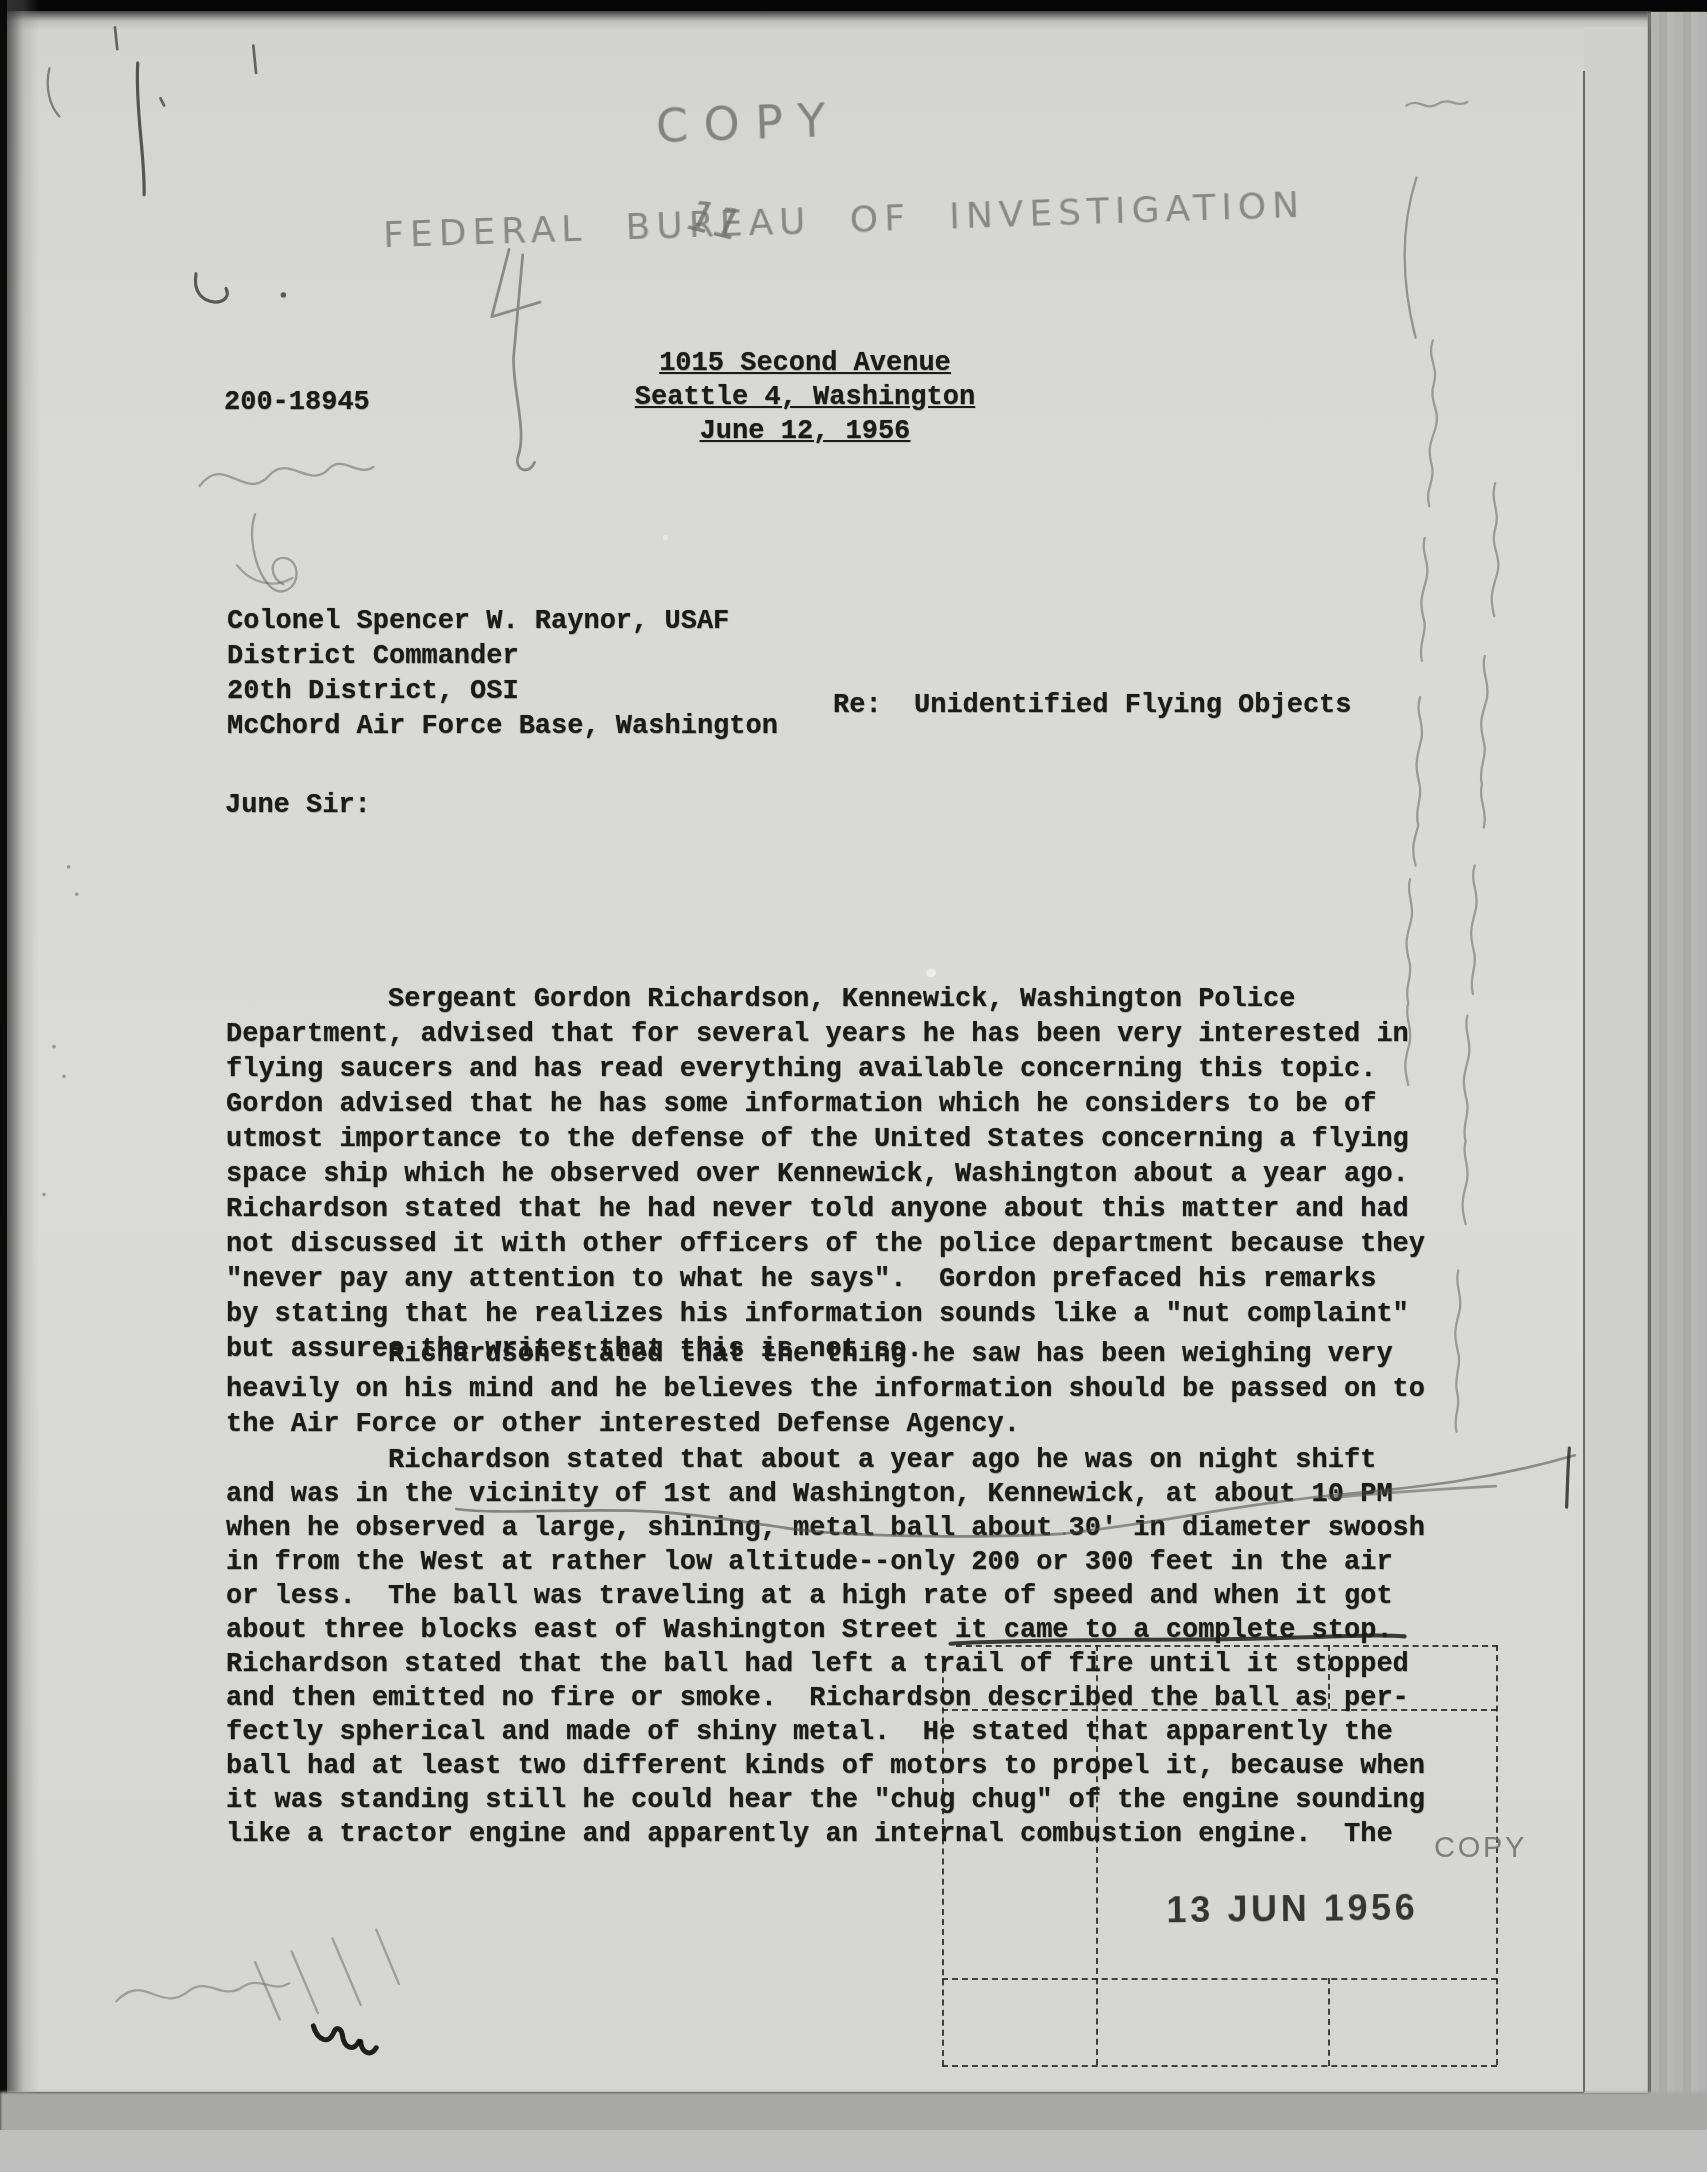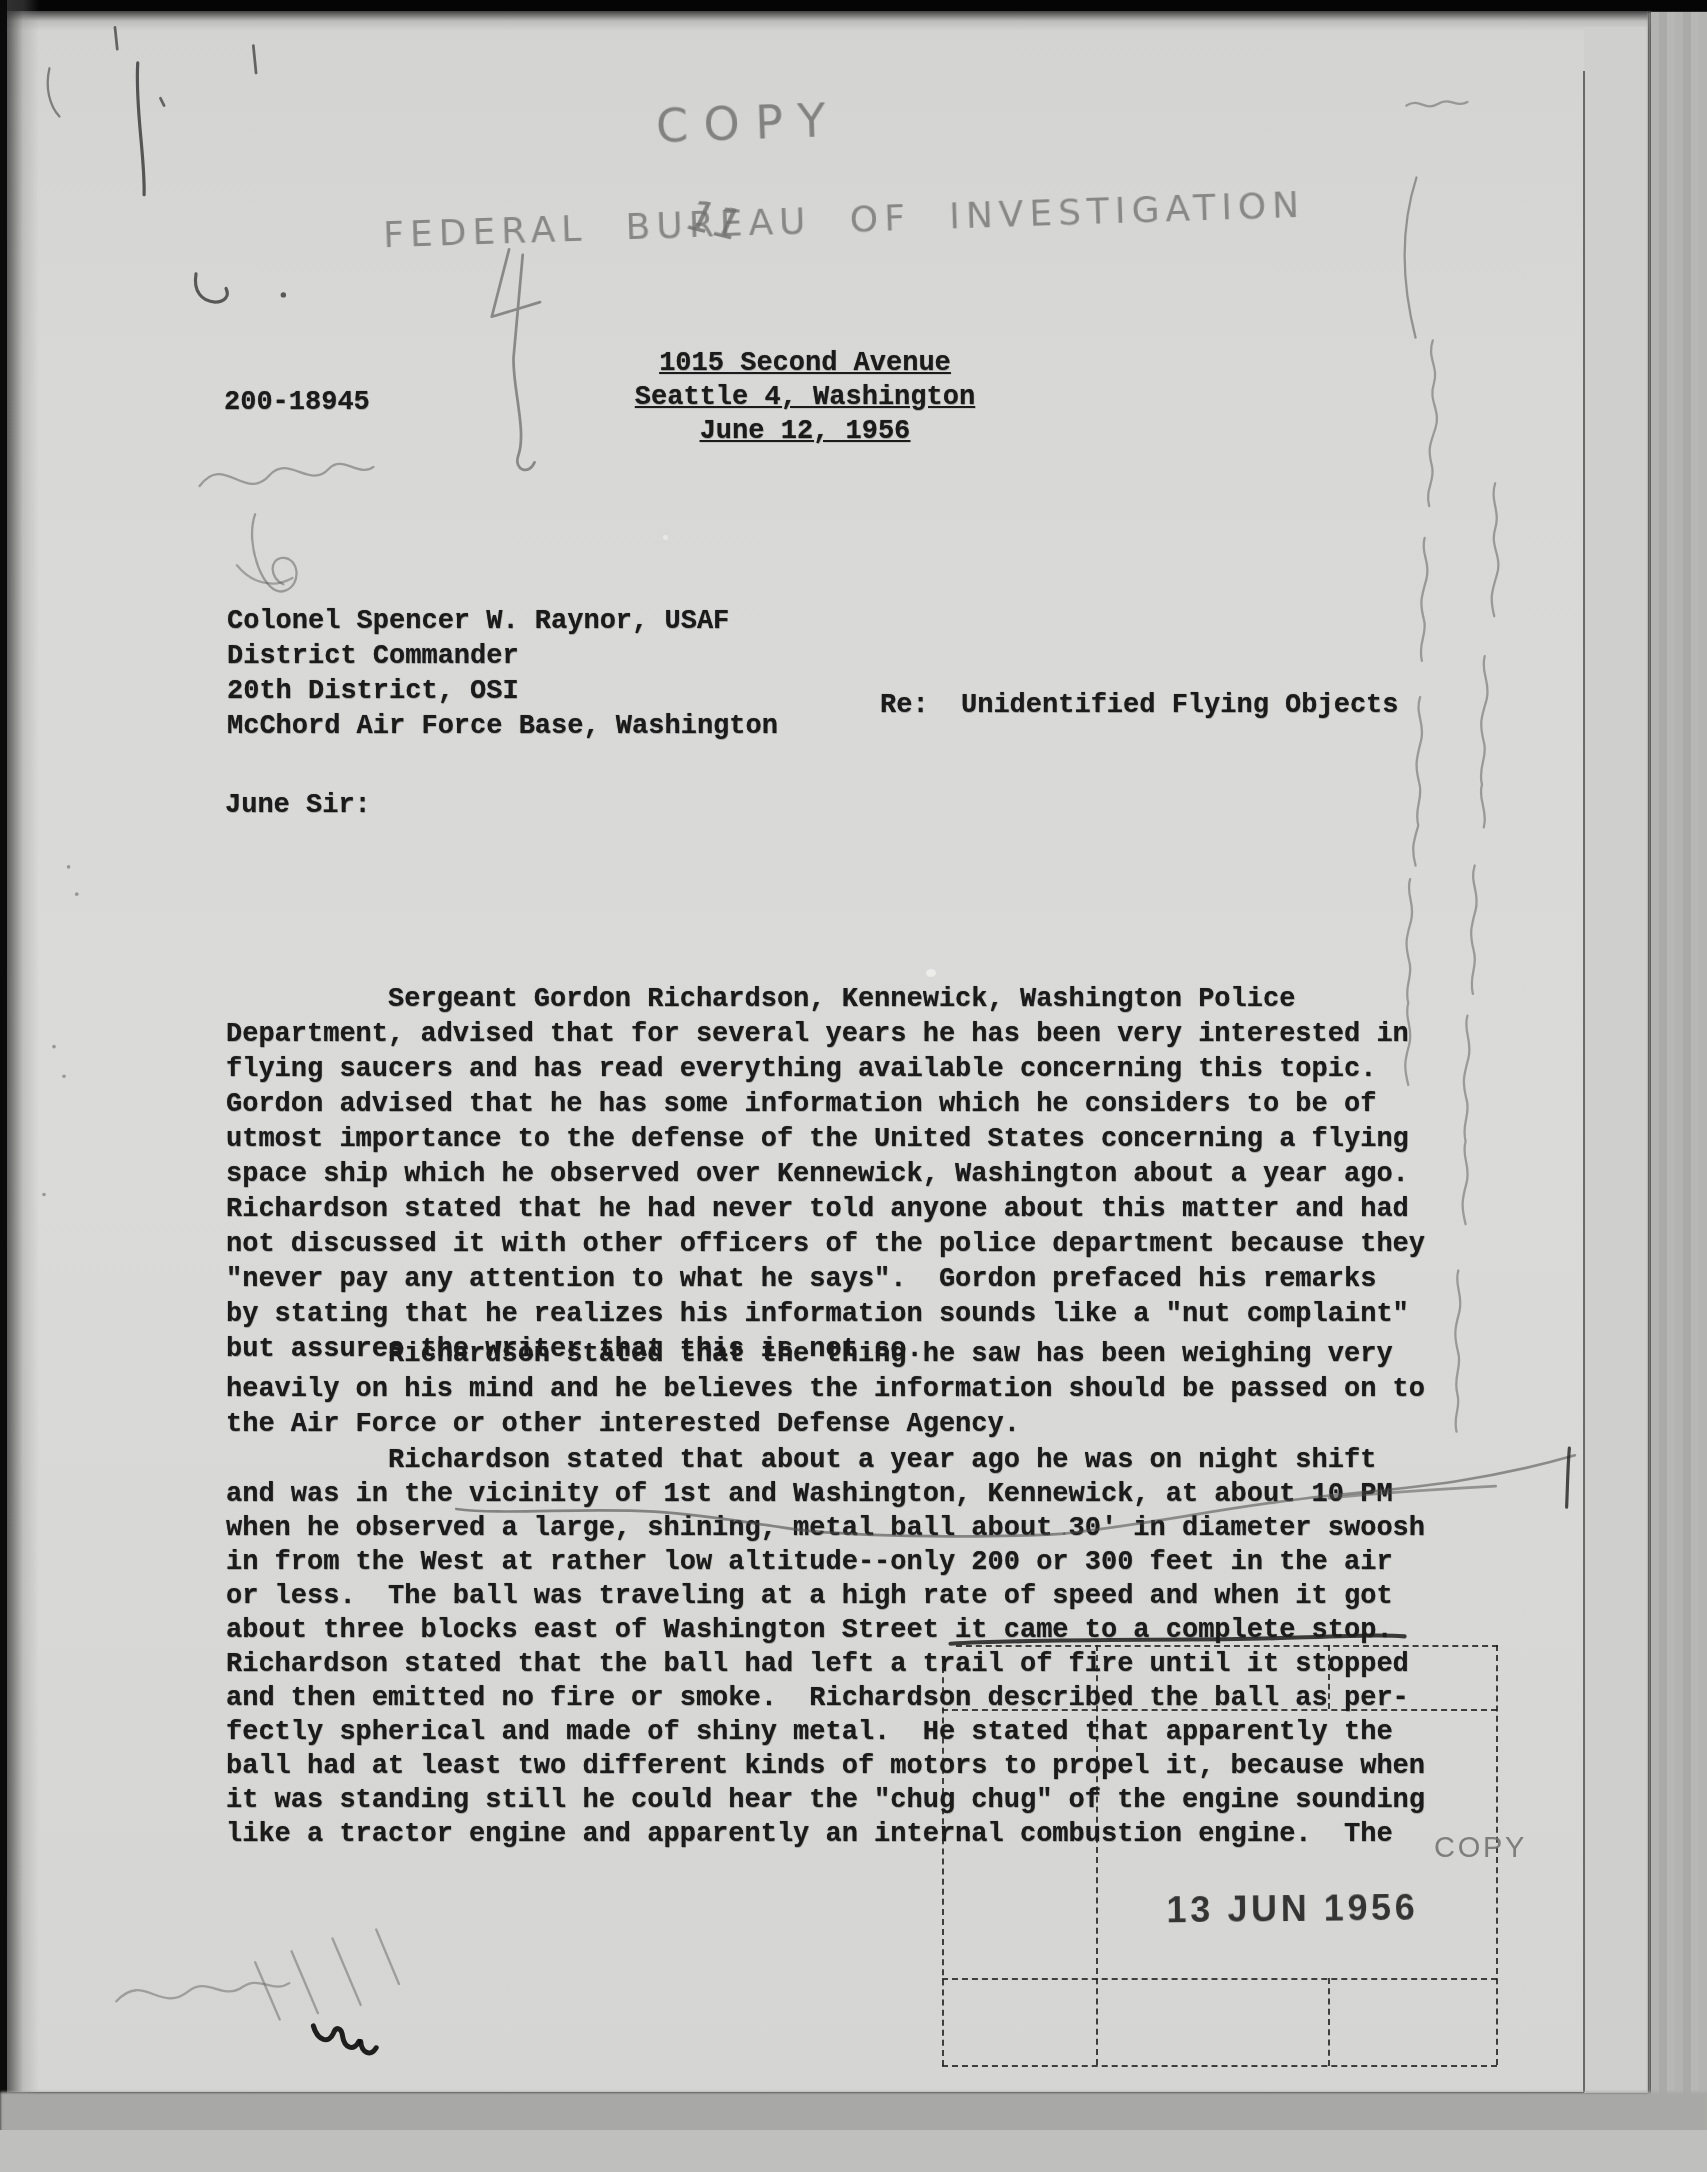--- a/index.html
+++ b/index.html
@@ -74,21 +74,21 @@
 
   <div class="typed centered" style="left:600px;top:346px;width:410px;text-decoration:underline;">1015 Second Avenue
 Seattle 4, Washington
 June 12, 1956</div>
 
   <div class="typed lh76" style="left:227px;top:596px;margin-top:8px;">Colonel Spencer W. Raynor, USAF
 District Commander
 20th District, OSI
 McChord Air Force Base, Washington</div>
 
-  <div class="typed" style="left:880px;top:688px;text-align:right;">Re:  Unidentified Flying Objects</div>
+  <div class="typed" style="left:833px;top:688px;text-align:right;">Re:  Unidentified Flying Objects</div>
 
   <div class="typed" style="left:225px;top:788px;">June Sir:</div>
 
 
   <div class="typed lh76" style="left:226px;top:942px;margin-top:40px;">          Sergeant Gordon Richardson, Kennewick, Washington Police
 Department, advised that for several years he has been very interested in
 flying saucers and has read everything available concerning this topic.
 Gordon advised that he has some information which he considers to be of
 utmost importance to the defense of the United States concerning a flying
 space ship which he observed over Kennewick, Washington about a year ago.

